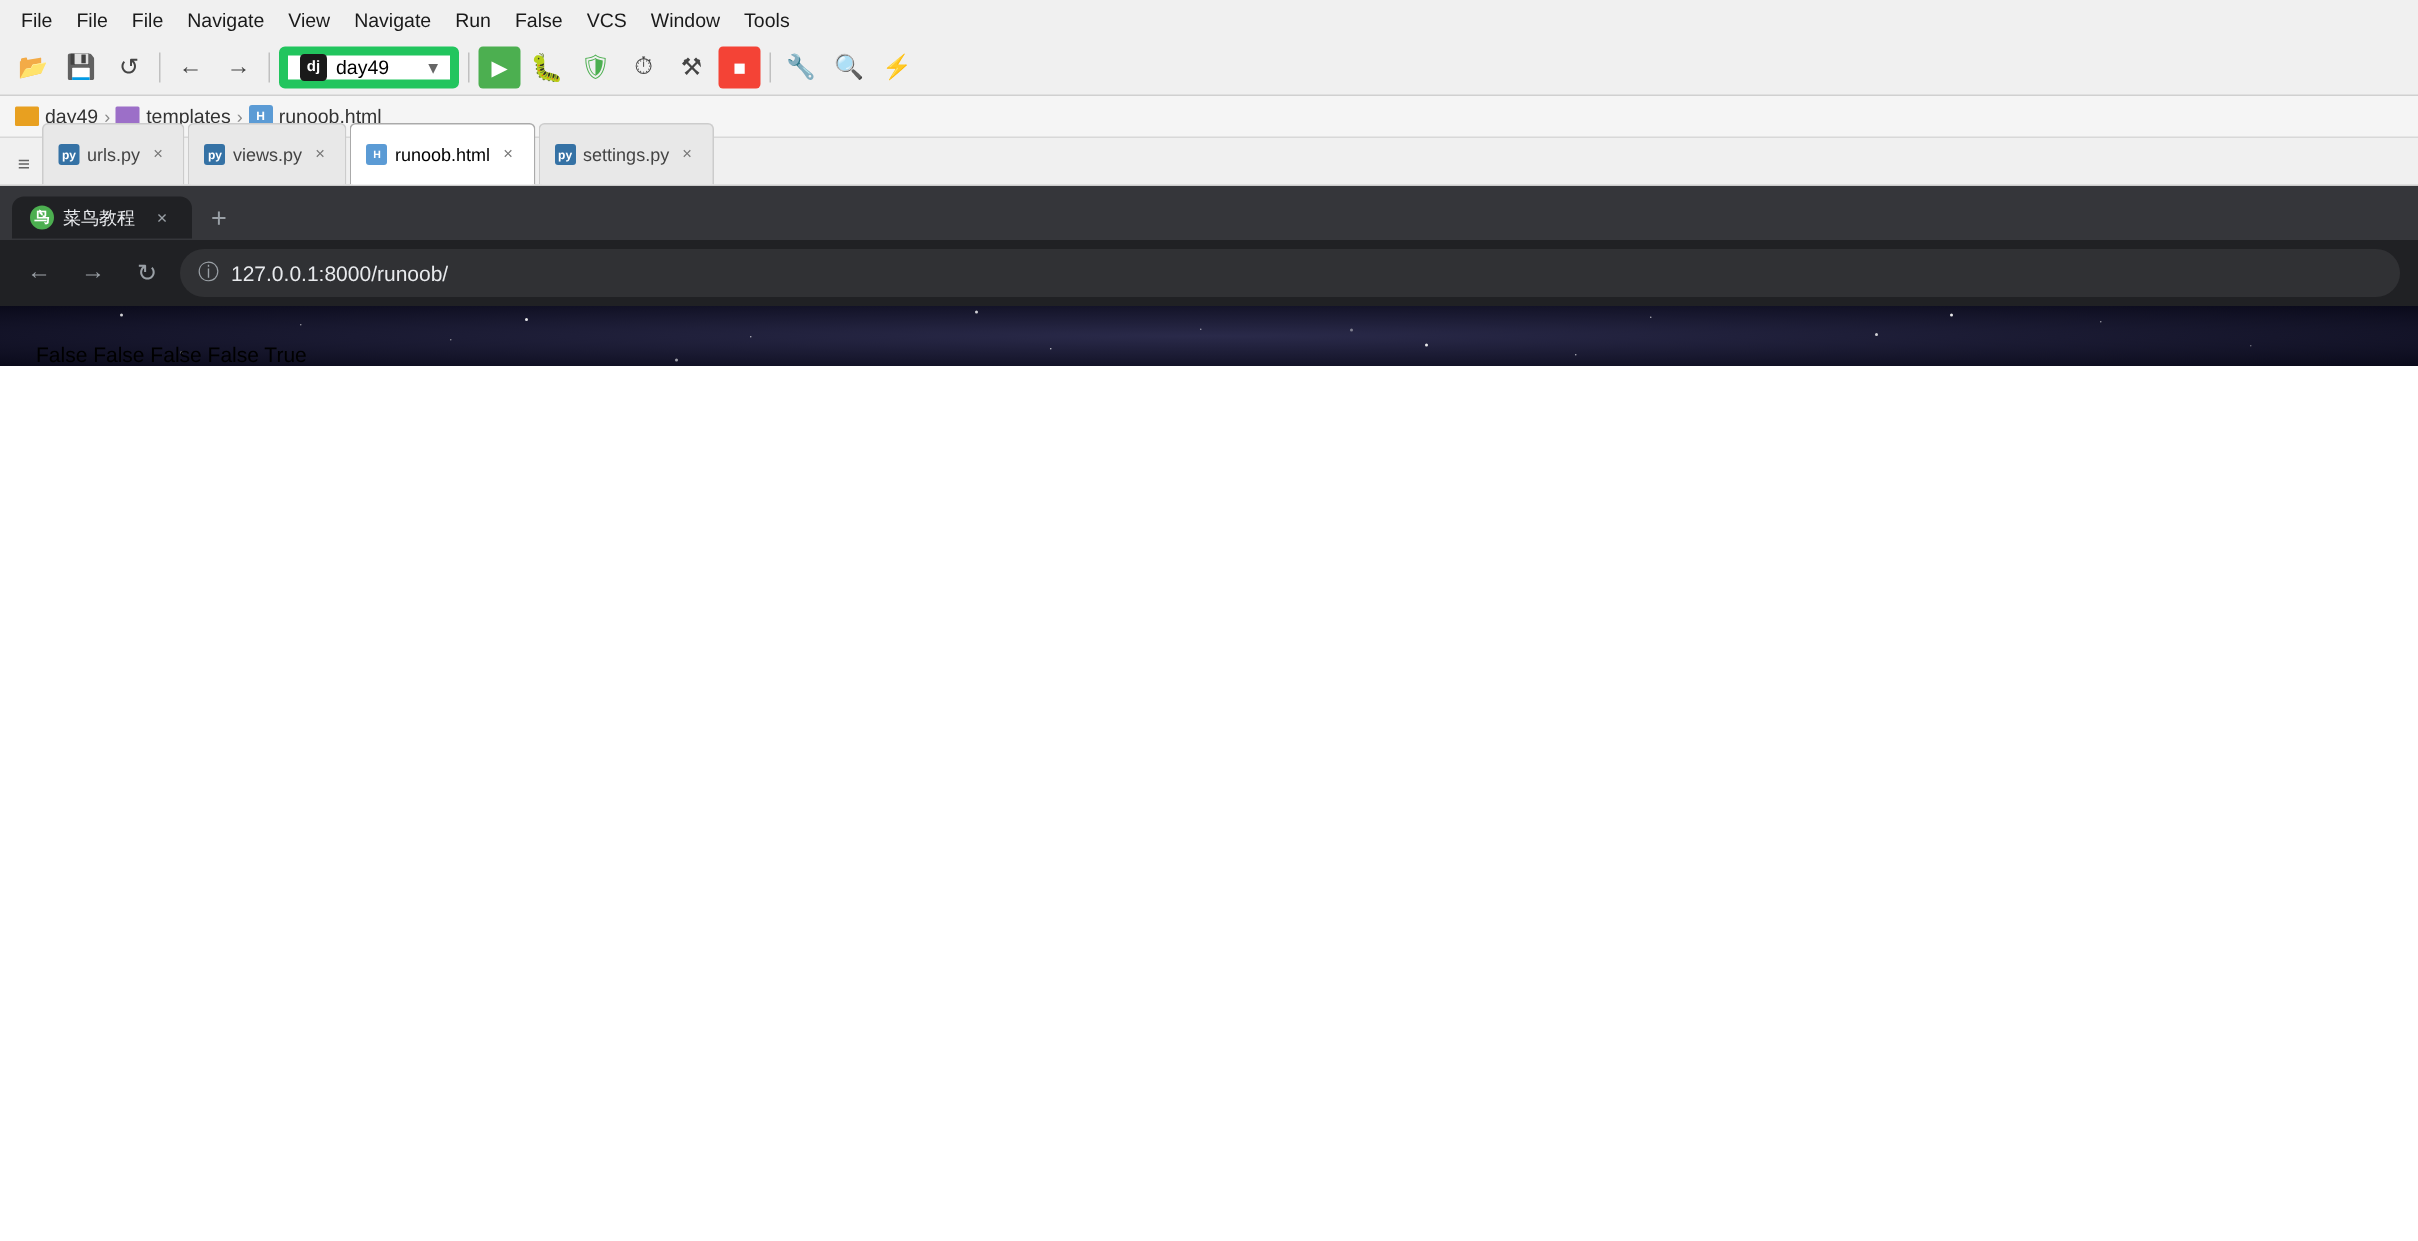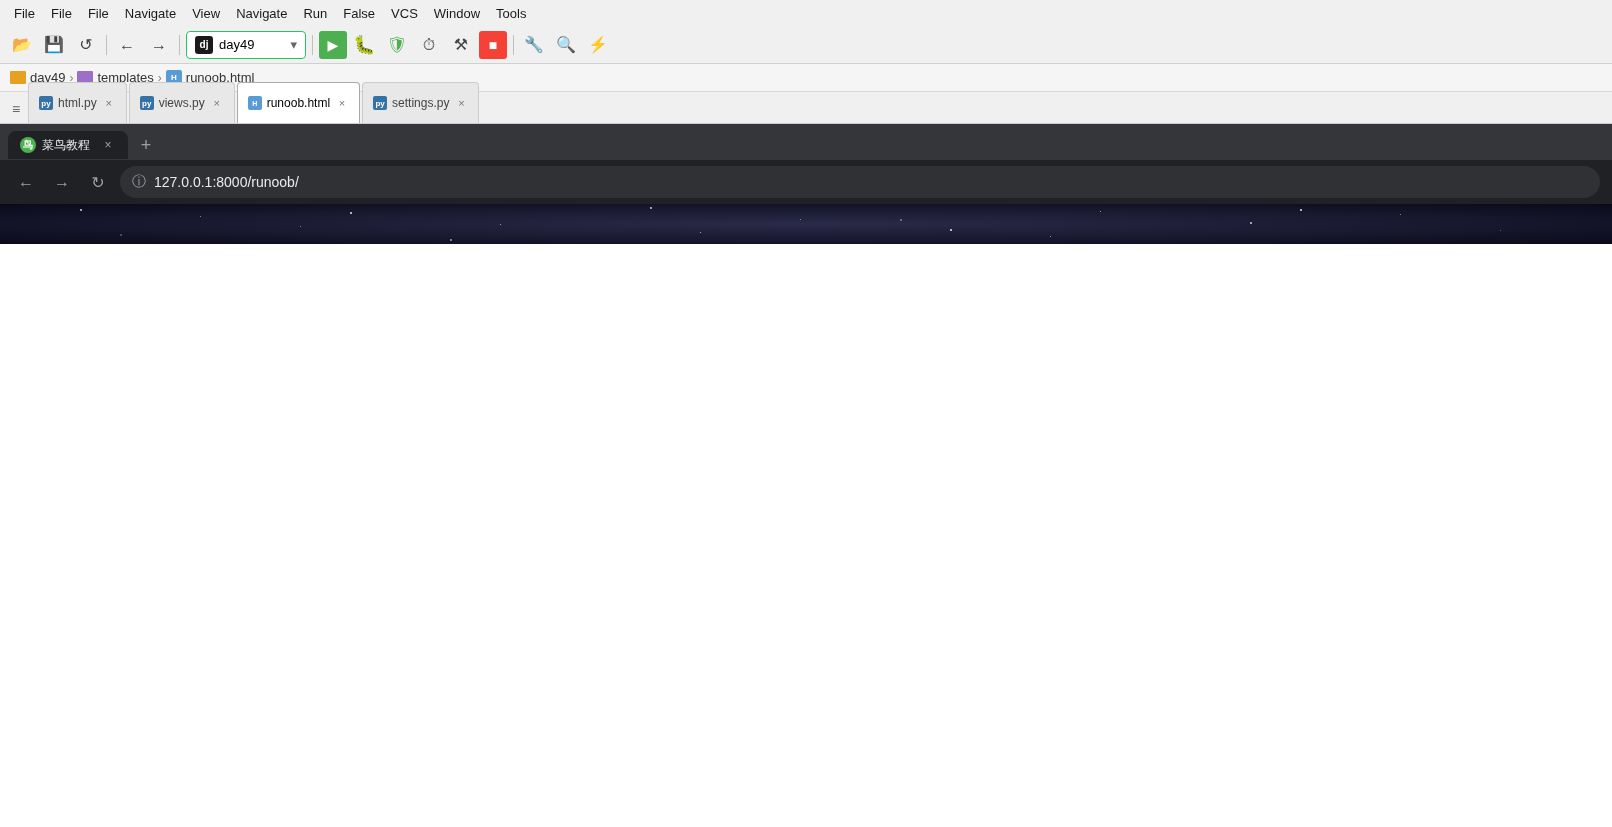--- a/index.html
+++ b/index.html
@@ -45,21 +45,21 @@
     .toolbar-separator {
       width: 1px;
       height: 20px;
       background: #c0c0c0;
       margin: 0 2px;
     }
     .project-selector {
       display: flex;
       align-items: center;
       background: #fff;
-      border: 1px solid #22c55e;
+      border: 6px solid #22c55e;
       border-radius: 4px;
       padding: 2px 8px;
       gap: 6px;
       cursor: pointer;
       min-width: 120px;
       height: 28px;
     }
     .project-selector-logo {
       width: 18px;
       height: 18px;
@@ -357,21 +357,21 @@
     <div class="html-file-icon">H</div>
     <span>runoob.html</span>
   </div>
 </div>
 
 <div class="tabs-bar">
   <div class="back-tab-btn">≡</div>
 
   <div class="tab">
     <div class="tab-icon-py">py</div>
-    <span>html.py</span>
+    <span>urls.py</span>
     <span class="tab-close">×</span>
   </div>
 
   <div class="tab">
     <div class="tab-icon-py">py</div>
     <span>views.py</span>
     <span class="tab-close">×</span>
   </div>
 
   <div class="tab active">
@@ -429,14 +429,17 @@
         <div style="position:absolute; width:2px; height:2px; background:#aaa; border-radius:50%; top:30px; left:120px; opacity:0.5;"></div>
         <div style="position:absolute; width:1px; height:1px; background:#ccc; border-radius:50%; top:22px; left:300px; opacity:0.7;"></div>
         <div style="position:absolute; width:2px; height:2px; background:#fff; border-radius:50%; top:35px; left:450px; opacity:0.6;"></div>
         <div style="position:absolute; width:1px; height:1px; background:#fff; border-radius:50%; top:28px; left:700px; opacity:0.8;"></div>
         <div style="position:absolute; width:2px; height:2px; background:#ddd; border-radius:50%; top:15px; left:900px; opacity:0.5;"></div>
         <div style="position:absolute; width:1px; height:1px; background:#fff; border-radius:50%; top:32px; left:1050px; opacity:0.7;"></div>
         <div style="position:absolute; width:2px; height:2px; background:#fff; border-radius:50%; top:5px; left:1300px; opacity:0.9;"></div>
         <div style="position:absolute; width:1px; height:1px; background:#bbb; border-radius:50%; top:26px; left:1500px; opacity:0.6;"></div>
       </div>
     </div>
+    <div class="page-content">
+      <span>False False False False True</span>
+    </div>
   </div>
 </div>
 
 </body></html>

